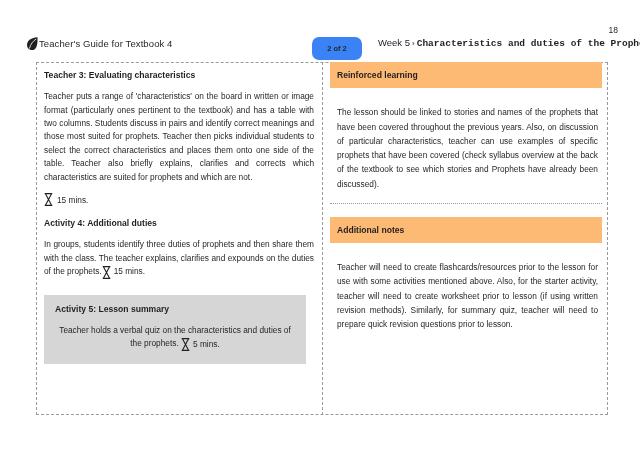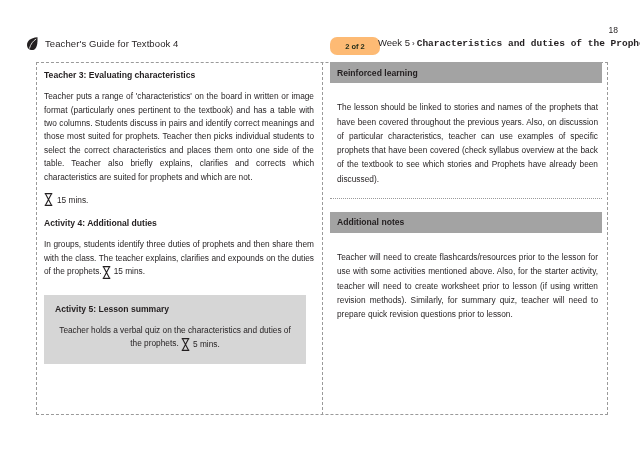--- a/index.html
+++ b/index.html
@@ -28,39 +28,38 @@
   .header {
     position: absolute;
     top: 36px; left: 26px; right: 22px;
     height: 20px;
   }
   .header-left {
     position: absolute;
     left: 0; top: 0;
     display: flex;
     align-items: center;
-    gap: 6px;
   }
   .logo-icon {
     width: 13px; height: 15px;
     display: block;
   }
   .header-title {
     font-size: 9.5px;
     font-weight: normal;
     letter-spacing: 0.1px;
     color: #231f20;
     white-space: nowrap;
   }
   .pill {
     position: absolute;
-    left: 304px; top: 1px;
-    width: 50px; height: 18px;
+    left: 286px; top: 1px;
+    width: 50px; height: 23px;
     border-radius: 7px;
-    background: #fdba74;
+    background: #3b82f6;
     display: flex;
     align-items: center;
     justify-content: center;
     font-size: 7.5px;
     font-weight: bold;
     color: #1f2b18;
   }
   .header-right {
     position: absolute;
     left: 352px; top: 1px;
@@ -143,22 +142,22 @@
   .summary-box .act-title { }
   .summary-box .act-body { text-align: center; }
 
   
   .right-col {
     position: absolute;
     left: 330px; top: 62px;
     width: 272px;
   }
   .section-head {
-    background: #a3a3a3;
-    height: 21px;
+    background: #fdba74;
+    height: 26px;
     display: flex;
     align-items: center;
     padding-left: 7px;
     font-size: 8.6px;
     font-weight: bold;
     color: #231f20;
   }
   .section-body {
     font-size: 8.3px;
     line-height: 1.72;

